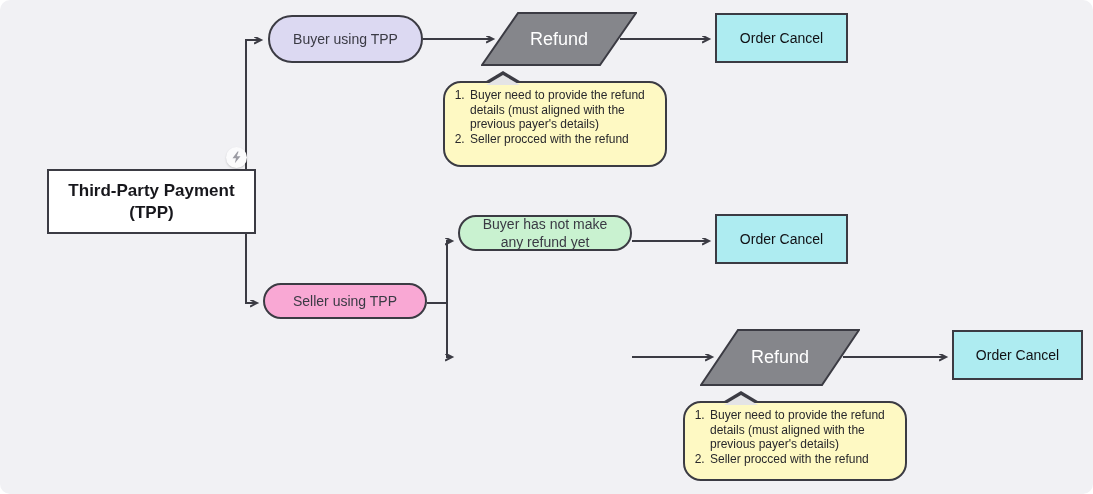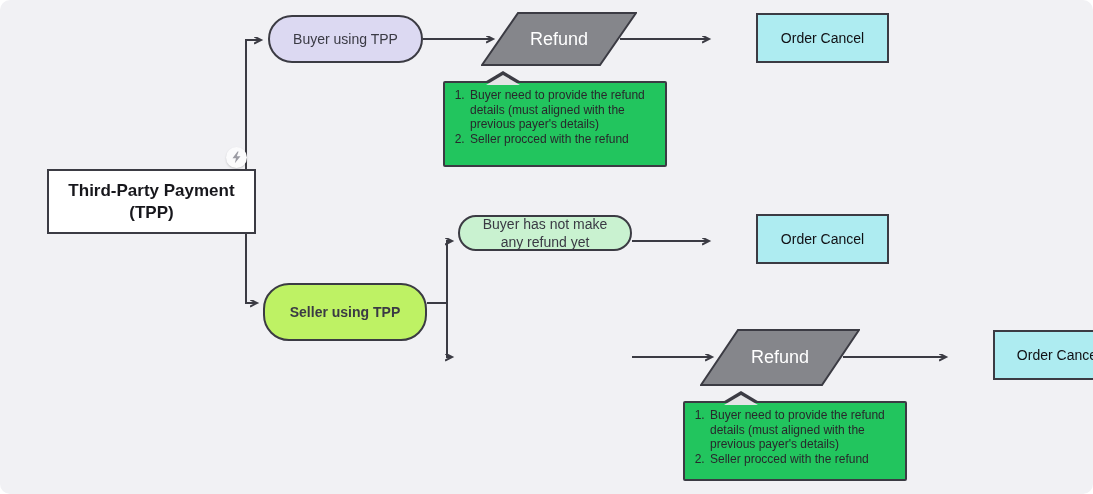--- a/index.html
+++ b/index.html
@@ -28,41 +28,41 @@
     background:#FBFBFC;box-shadow:0 1px 2px rgba(0,0,0,.18);
     display:flex;align-items:center;justify-content:center;
   }
 
   .pill{
     border:2px solid #3B3B43;border-radius:26px;
     font-size:14px;color:#3A3A44;line-height:1.3;
     flex-direction:column;padding:0 8px;
   }
   .pill-buyer{left:268px;top:15px;width:155px;height:48px;background:#DCD9F2;}
-  .pill-seller{left:263px;top:283px;width:164px;height:58px;background:#bef264;font-weight:bold;}
+  .pill-seller{left:263px;top:283px;width:164px;height:36px;background:#f9a8d4;}
   .pill-nopay{left:458px;top:215px;width:174px;height:36px;background:#C9F2D0;}
   .pill-paid{left:458px;top:331px;width:174px;height:53px;background:#FBD3DC;}
 
   .para{padding:0;}
   .para svg{position:absolute;left:0;top:0;}
   .para .label{position:relative;font-size:18px;color:#ffffff;}
   .para-top{left:481px;top:12px;width:156px;height:54px;}
   .para-bottom{left:700px;top:329px;width:160px;height:57px;}
 
   .cancel{
     background:#AEECF1;border:2px solid #3B3B43;
-    font-size:14px;font-weight:500;color:#101014;margin-left:41px;
+    font-size:14px;font-weight:500;color:#101014;
   }
   .cancel-top{left:715px;top:13px;width:133px;height:50px;}
   .cancel-mid{left:715px;top:214px;width:133px;height:50px;}
   .cancel-bottom{left:952px;top:330px;width:131px;height:50px;}
 
   .note{
     position:absolute;box-sizing:border-box;
-    background:#22c55e;border:2px solid #3B3B43;border-radius:2px;
+    background:#fef9c3;border:2px solid #3B3B43;border-radius:18px;
     font-size:12px;color:#28282c;line-height:14.5px;
     padding:5px 18px 5px 6px;
   }
   .note-top{left:443px;top:81px;width:224px;min-height:86px;}
   .note-bottom{left:683px;top:401px;width:224px;min-height:80px;}
   .note ol{margin:0;padding-left:17px;}
   .note li{padding-left:2px;}
   .tail-border,.tail-fill{position:absolute;width:0;height:0;}
   .tail-border{
     top:-12px;

